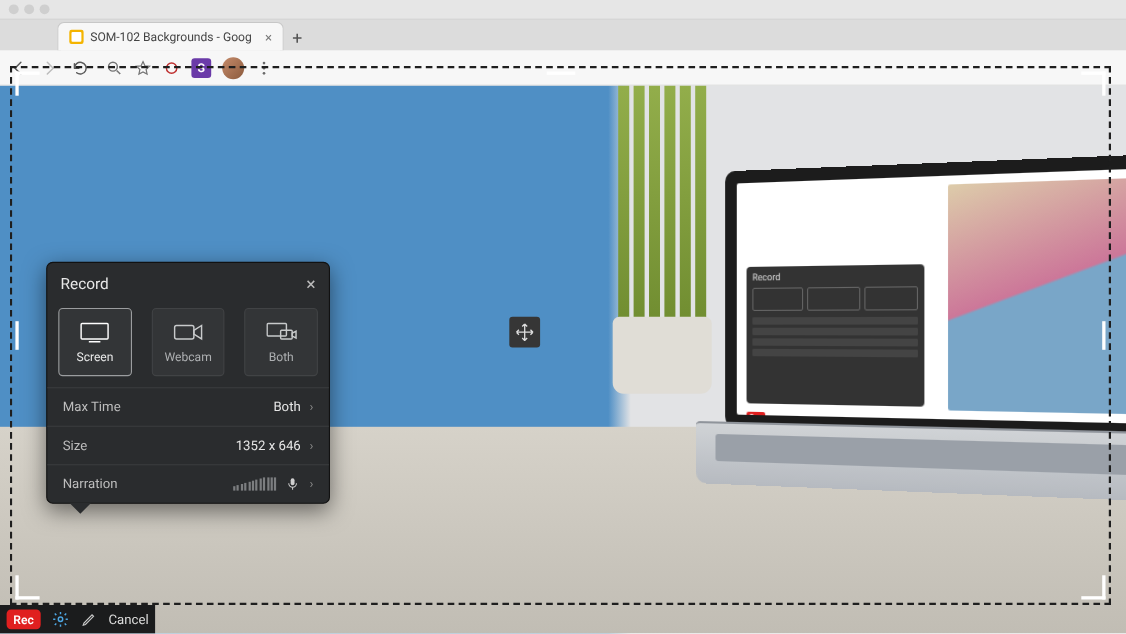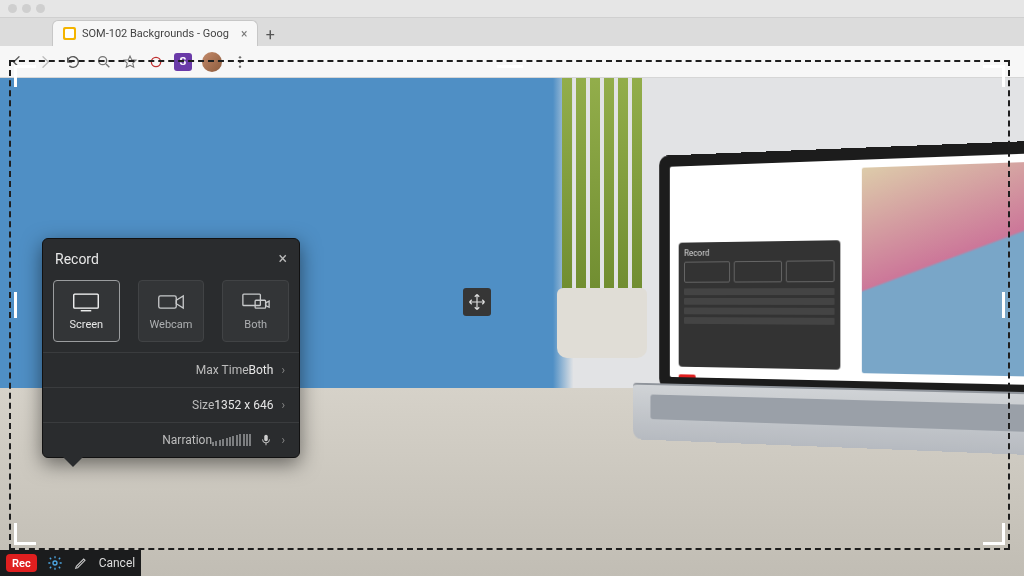--- a/index.html
+++ b/index.html
@@ -74,21 +74,21 @@
   
   .record-panel { position:absolute; left:42px; top:160px; width:258px; background:#2a2c2e; border:1px solid #111; border-radius:6px; box-shadow:0 6px 20px rgba(0,0,0,.5); color:#cfcfcf; font-size:12px;}
   .record-panel::after{ content:""; position:absolute; left:20px; bottom:-10px; border:10px solid transparent; border-top-color:#2a2c2e; border-bottom:none;}
   .rp-head { display:flex; align-items:center; justify-content:space-between; padding:10px 12px 6px; font-size:14px; color:#e8e8e8; font-weight:400;}
   .rp-close{ color:#bbb; font-size:16px; }
   .rp-modes{ display:flex; gap:18px; padding:6px 10px 10px;}
   .mode{ flex:1; background:#333537; border:1px solid #414345; border-radius:4px; height:62px; display:flex; flex-direction:column; align-items:center; justify-content:center; gap:6px; color:#aeb0b2; font-size:11px;}
   .mode.active{ border-color:#9b9d9f; color:#e8e8e8;}
   .mode svg{ width:28px; height:20px; stroke:#c8cacb; fill:none; stroke-width:1.5;}
   .mode.active svg{ stroke:#fff;}
-  .rp-row{ display:flex; align-items:center; justify-content:flex-end; padding:10px 14px; border-top:1px solid #3a3c3e; font-size:12px; color:#bdbdbd;}
+  .rp-row{ display:flex; align-items:center; justify-content:space-between; padding:10px 14px; border-top:1px solid #3a3c3e; font-size:12px; color:#bdbdbd;}
   .rp-row .val{ color:#e6e6e6; font-size:12px; display:flex; align-items:center; gap:8px;}
   .chev{ color:#888; font-size:12px;}
   .bars{ display:flex; gap:1.4px; align-items:flex-end; height:12px;}
   .bars span{ width:2px; background:#7c7e80;}
   .mic-icon{ width:14px; height:14px; }
   .rp-prefs{ text-align:center; padding:12px 0 14px; border-top:1px solid #3a3c3e; color:#cfcfcf; font-size:12px; margin:0 10px 10px; background:#323436; border-radius:3px;}
   .rp-prefs-wrap{padding:8px 10px 10px;}
 
   
   .rec-bar{ position:absolute; left:0; bottom:0; height:26px; background:#1b1c1d; display:flex; align-items:center; padding:0 6px; gap:10px; color:#ddd; font-size:12px;}

